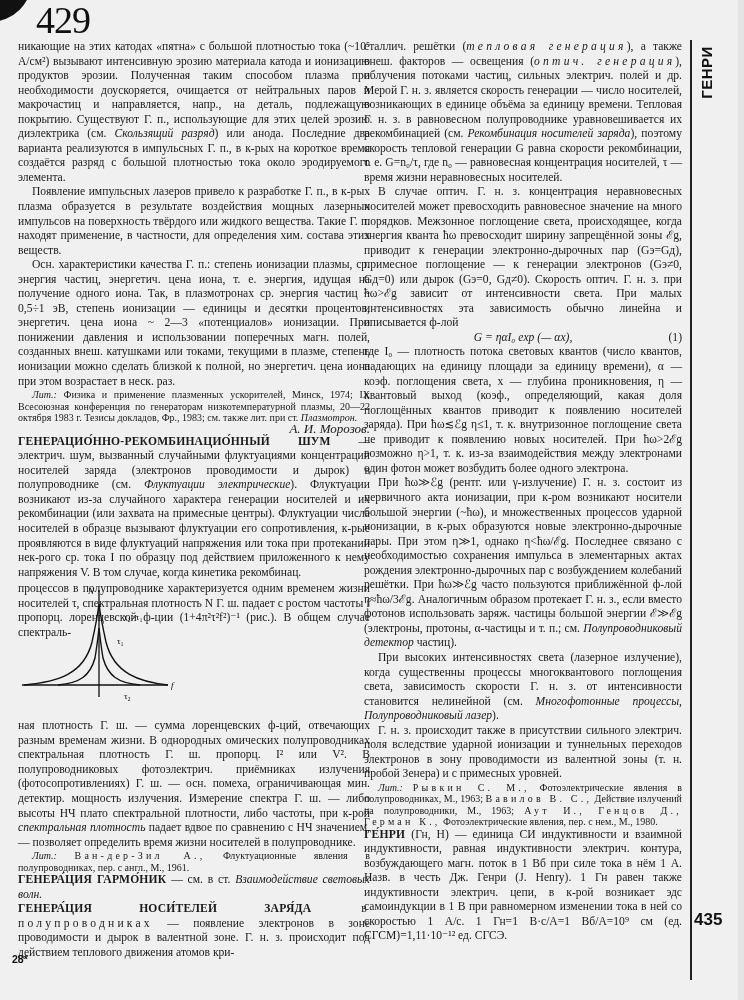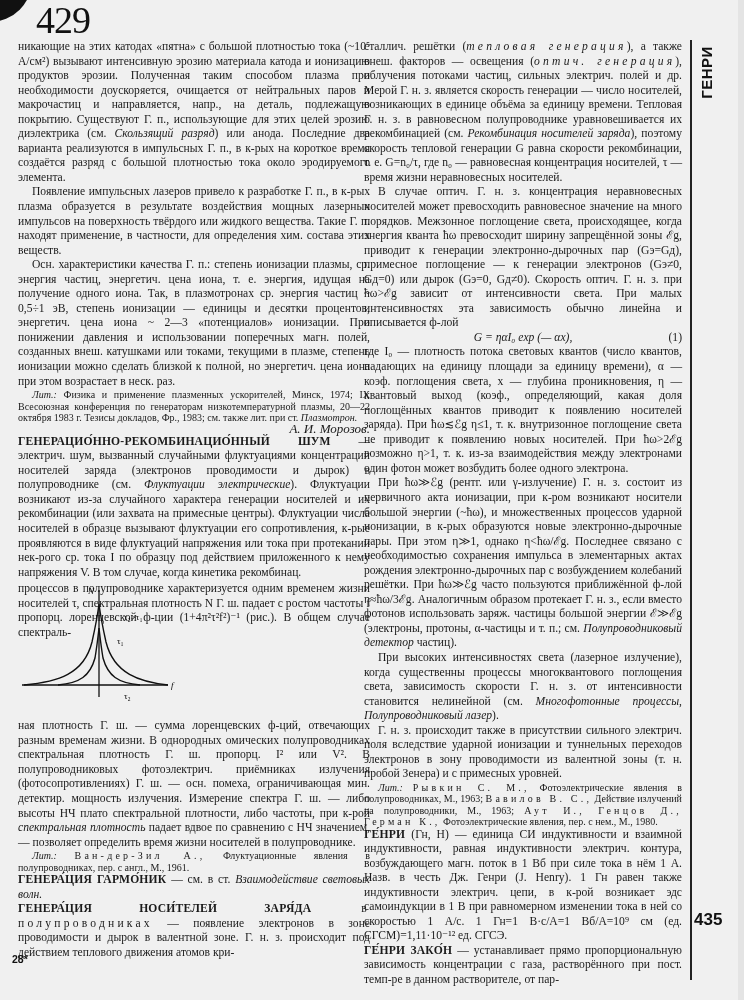--- a/index.html
+++ b/index.html
@@ -100,21 +100,20 @@
 <div class="col col-right">
   <p class="noind"><span>сталлич. решётки (</span><i class="sp">тепловая генерация</i><span>), а также внеш. факторов — освещения (</span><i class="sp">оптич. генерация</i><span>), облучения потоками частиц, сильных электрич. полей и др. Мерой Г. н. з. является скорость генерации — число носителей, возникающих в единице объёма за единицу времени. Тепловая Г. н. з. в равновесном полупроводнике уравновешивается их рекомбинацией (см. </span><i>Рекомбинация носителей заряда</i><span>), поэтому скорость тепловой генерации G равна скорости рекомбинации, т. е. G=n₀/τ, где n₀ — равновесная концентрация носителей, τ — время жизни неравновесных носителей.</span></p>
   <p>В случае оптич. Г. н. з. концентрация неравновесных носителей может превосходить равновесное значение на много порядков. Межзонное поглощение света, происходящее, когда энергия кванта ħω превосходит ширину запрещённой зоны ℰg, приводит к генерации электронно-дырочных пар (Gэ=Gд), примесное поглощение — к генерации электронов (Gэ≠0, Gд=0) или дырок (Gэ=0, Gд≠0). Скорость оптич. Г. н. з. при ħω&gt;ℰg зависит от интенсивности света. При малых интенсивностях эта зависимость обычно линейна и описывается ф-лой</p>
   <p class="formula"><i>G = ηαI₀ exp (— αx),</i><span class="num">(1)</span></p>
   <p class="noind">где I₀ — плотность потока световых квантов (число квантов, падающих на единицу площади за единицу времени), α — коэф. поглощения света, x — глубина проникновения, η — квантовый выход (коэф., определяющий, какая доля поглощённых квантов приводит к появлению носителей заряда). При ħω≲ℰg η≤1, т. к. внутризонное поглощение света не приводит к появлению новых носителей. При ħω&gt;2ℰg возможно η&gt;1, т. к. из-за взаимодействия между электронами один фотон может возбудить более одного электрона.</p>
   <p><span>При ħω≫ℰg (рентг. или γ-излучение) Г. н. з. состоит из первичного акта ионизации, при к-ром возникают носители большой энергии (~ħω), и множественных процессов ударной ионизации, в к-рых образуются новые электронно-дырочные пары. При этом η≫1, однако η&lt;ħω/ℰg. Последнее связано с необходимостью сохранения импульса в элементарных актах рождения электронно-дырочных пар с возбуждением колебаний решётки. При ħω≫ℰg часто пользуются приближённой ф-лой η≈ħω/3ℰg. Аналогичным образом протекает Г. н. з., если вместо фотонов использовать заряж. частицы большой энергии ℰ≫ℰg (электроны, протоны, α-частицы и т. п.; см. </span><i>Полупроводниковый детектор</i><span> частиц).</span></p>
   <p><span>При высоких интенсивностях света (лазерное излучение), когда существенны процессы многоквантового поглощения света, зависимость скорости Г. н. з. от интенсивности становится нелинейной (см. </span><i>Многофотонные процессы</i><span>, </span><i>Полупроводниковый лазер</i><span>).</span></p>
   <p>Г. н. з. происходит также в присутствии сильного электрич. поля вследствие ударной ионизации и туннельных переходов электронов в зону проводимости из валентной зоны (т. н. пробой Зенера) и с примесных уровней.</p>
   <p class="lit"><i>Лит.:</i> <span class="sp">Рывкин С. М.,</span><span> Фотоэлектрические явления в полупроводниках, М., 1963; </span><span class="sp">Вавилов В. С.,</span><span> Действие излучений на полупроводники, М., 1963; </span><span class="sp">Аут И., Генцов Д., Герман К.,</span><span> Фотоэлектрические явления, пер. с нем., М., 1980.</span></p>
   <p class="noind"><span class="hw">ГЕ́НРИ</span><span> (Гн, H) — единица СИ индуктивности и взаимной индуктивности, равная индуктивности электрич. контура, возбуждающего магн. поток в 1 Вб при силе тока в нём 1 А. Назв. в честь Дж. Генри (J. Henry). 1 Гн равен также индуктивности электрич. цепи, в к-рой возникает эдс самоиндукции в 1 В при равномерном изменении тока в ней со скоростью 1 А/с. 1 Гн=1 В·с/А=1 Вб/А=10⁹ см (ед. СГСМ)=1,11·10⁻¹² ед. СГСЭ.</span></p>
-  <p class="noind"><span class="hw">ГЕ́НРИ ЗАКО́Н</span><span> — устанавливает прямо пропорциональную зависимость концентрации c газа, растворённого при пост. темп-ре в данном растворителе, от пар-</span></p>
 </div>
 
 <div class="rule"></div>
 <div class="running-head">
     <span>ГЕНРИ</span>
   </div>
 <div class="pageno-right">435</div>
 <div class="footer-mark">28*</div>
 <div class="edge-right"></div>
 

